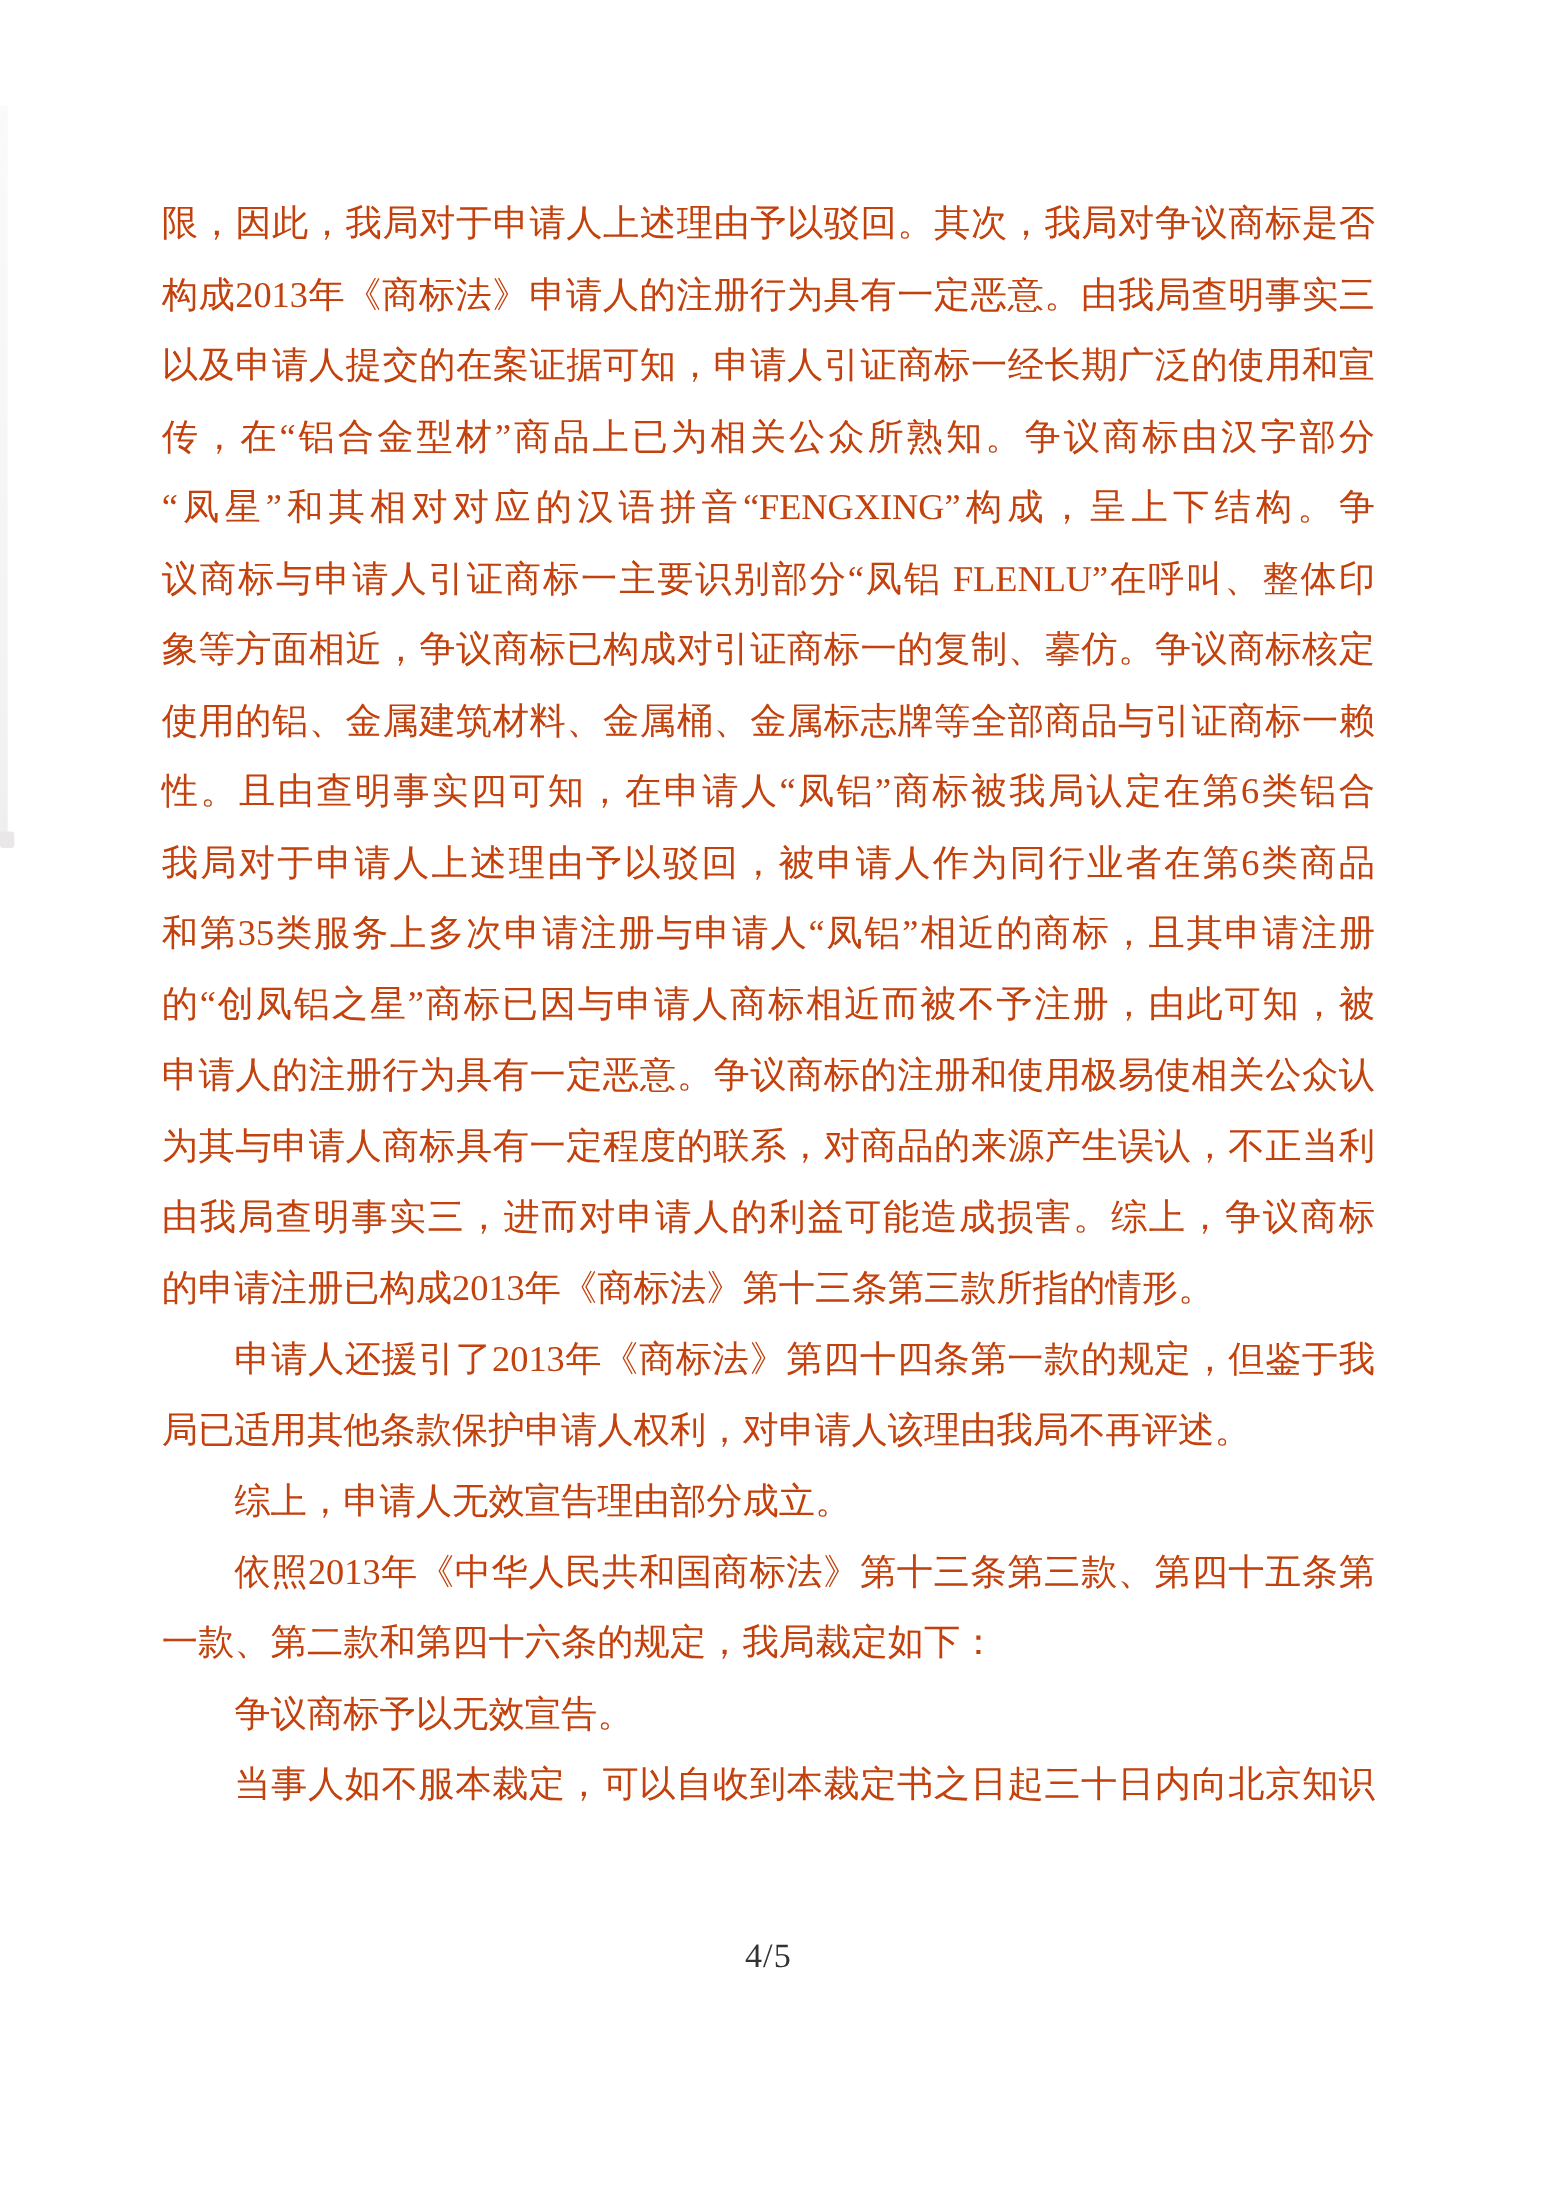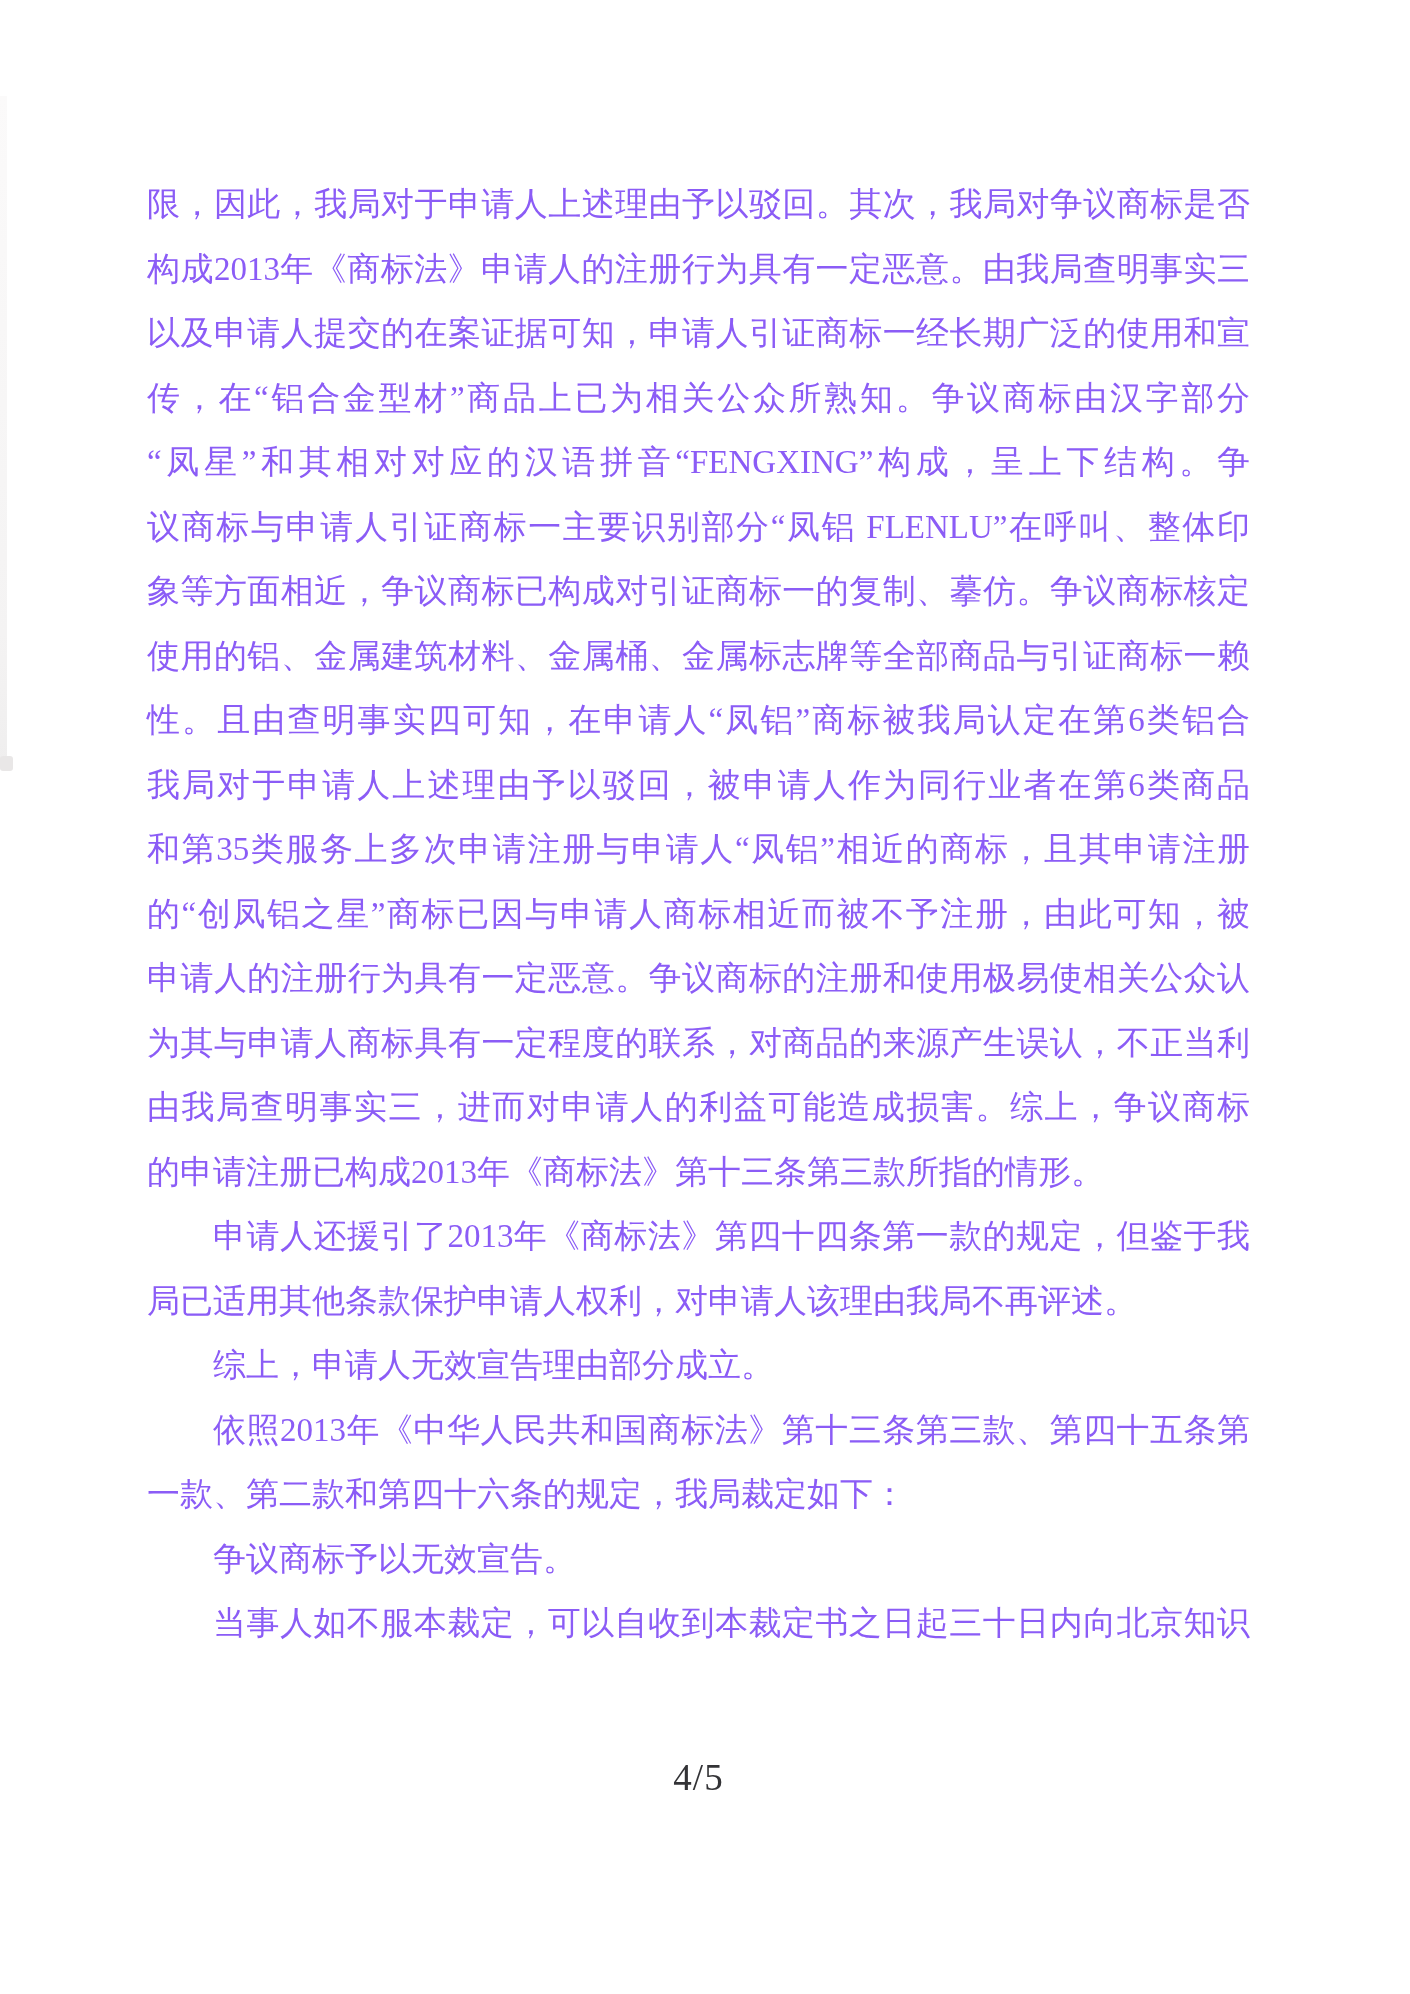--- a/index.html
+++ b/index.html
@@ -33,40 +33,40 @@
     background: #e9e7e7;
     border-radius: 3px;
   }
   .textblock {
     position: absolute;
     left: 147px;
     top: 172px;
     width: 1103px;
     font-size: 33px;
     line-height: 64.5px;
-    color: #8b5cf6;
+    color: #c2410c;
   }
   .para { margin: 0; padding: 0; }
   .line {
     text-align: justify;
     text-justify: inter-character;
   }
   .line.fill {
     text-align-last: justify;
   }
   .line.indent {
     text-indent: 66px;
   }
   .page-number {
     position: absolute;
     top: 1758px;
     left: 147px;
     width: 1103px;
     text-align: center;
-    font-size: 37px;
+    font-size: 31px;
     line-height: 40px;
     color: #333336;
     letter-spacing: 1px;
   }
 </style>
 </head>
 <body>
 
 <div class="page">
   <div class="edge-artifact"></div>

